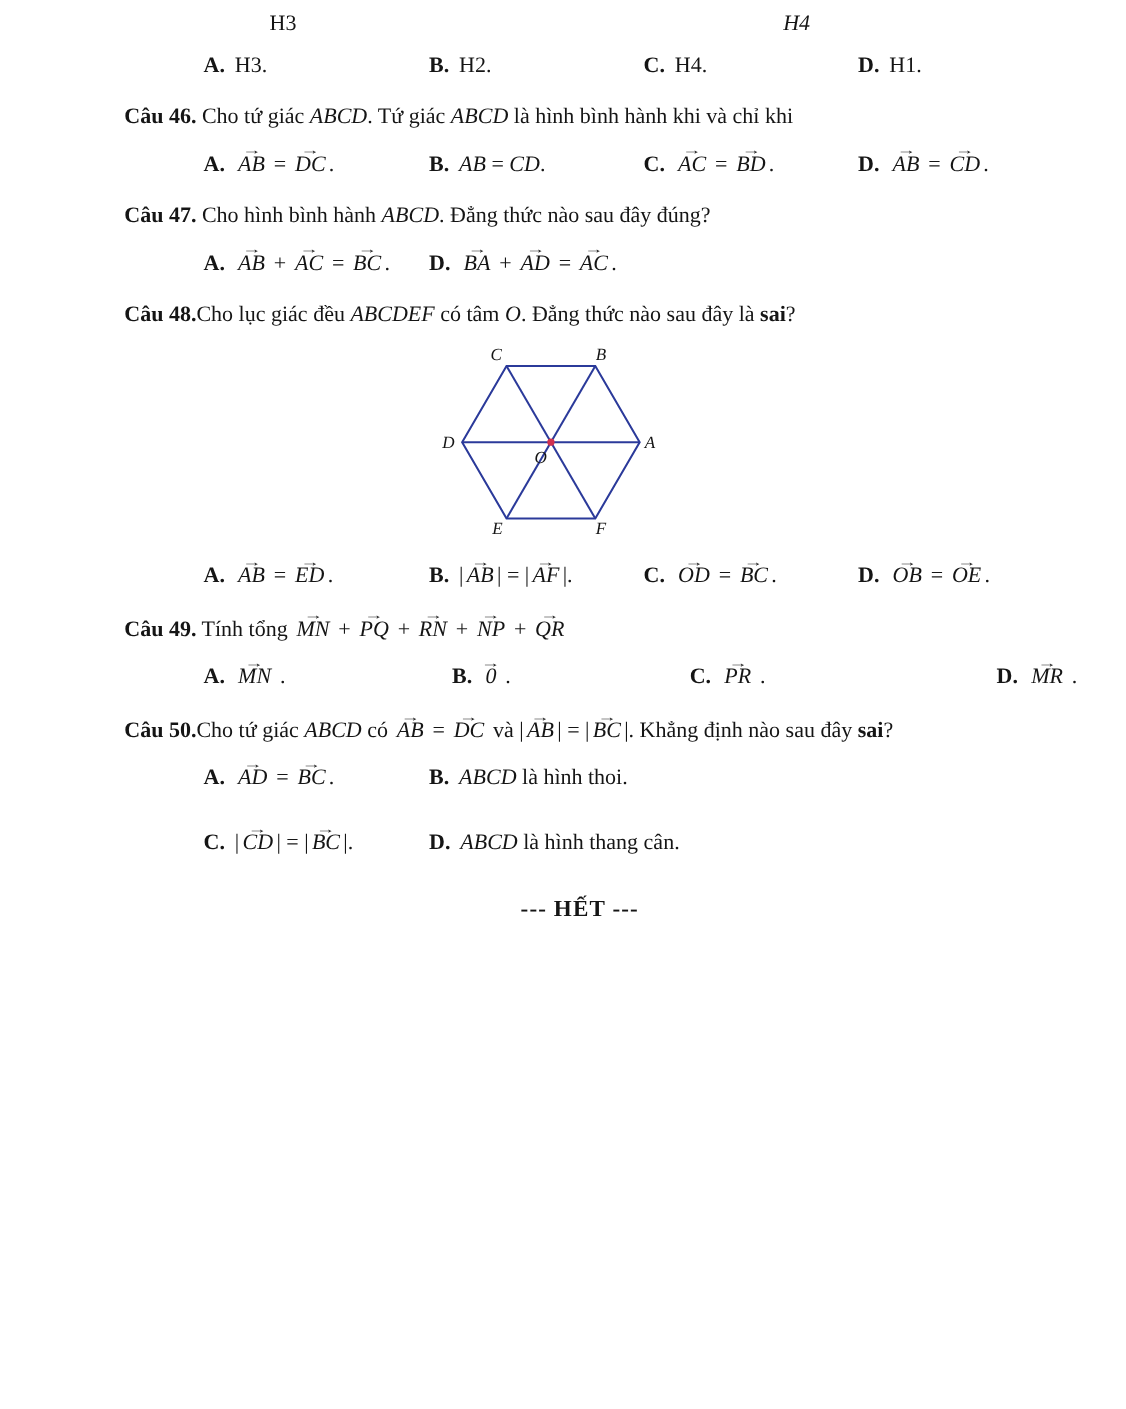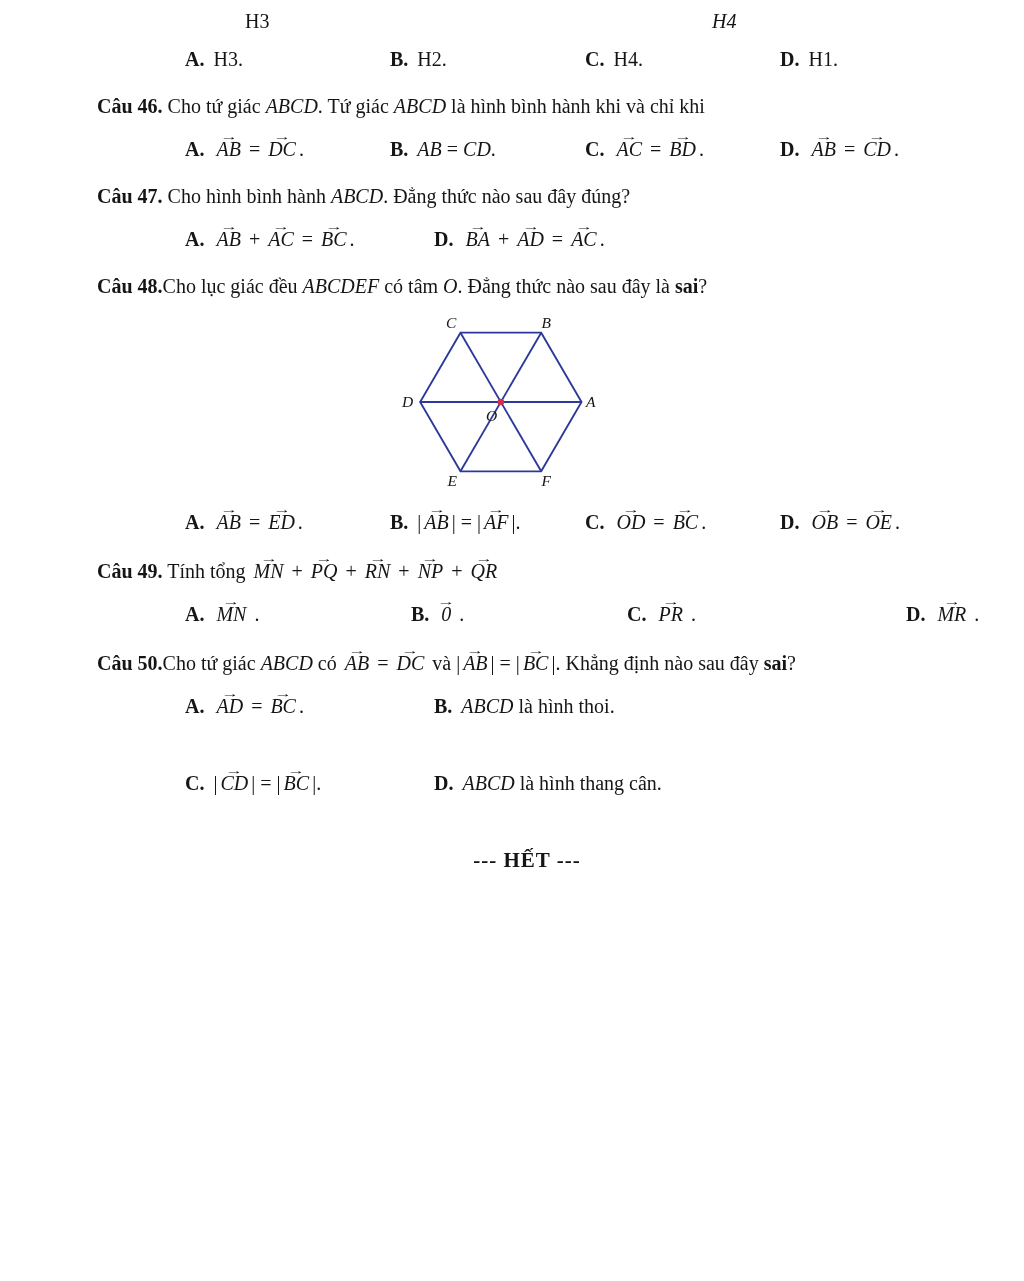--- a/index.html
+++ b/index.html
@@ -5,34 +5,34 @@
   html,body{margin:0;padding:0;background:#ffffff;}
   body{width:1024px;height:1281px;font-family:"Liberation Serif",serif;color:#151515;}
   .page{position:relative;box-sizing:border-box;width:998px;height:1281px;
         padding:6px 40px 0 97px;font-size:20px;line-height:1.55;overflow:hidden;}
   .toplabels{position:relative;height:34px;}
   .toplabels .h3{position:absolute;left:148px;top:0;}
   .toplabels .h4{position:absolute;left:615px;top:0;font-style:italic;}
   .optrow{display:grid;margin:4px 0 12px 88px;align-items:baseline;}
   .cols4{grid-template-columns:205px 195px 195px 1fr;}
   .cols4w{grid-template-columns:205px 195px 258px 1fr;gap:21px;}
-  .cols2{grid-template-columns:205px 1fr;row-gap:26px;gap:44px;}
+  .cols2{grid-template-columns:205px 1fr;row-gap:26px;}
   .opt{white-space:nowrap;}
   .optlabel{font-weight:bold;margin-right:9px;}
-  .qhead{margin:16px 0 10px 0;}
+  .qhead{margin:16px 0 10px 16px;}
   .qnum{font-weight:bold;}
   .mv{font-style:italic;font-family:"Liberation Serif",serif;}
   .vec{position:relative;display:inline-block;font-style:italic;line-height:1.05;
        margin:0 2px;padding:7px 1px 0 1px;}
   .vec::after{content:"\2192";position:absolute;top:-2px;left:50%;
        transform:translateX(-50%) scale(1.35,0.8);font-size:13px;font-style:normal;}
   .figure{margin:8px 0 2px 300px;width:220px;}
   .figure svg text{font-family:"Liberation Serif",serif;font-style:italic;
        font-size:15px;fill:#151515;}
-  .footer{margin-top:45px;text-align:center;font-weight:bold;font-size:21px;
+  .footer{margin-top:28px;text-align:center;font-weight:bold;font-size:21px;
        letter-spacing:1px;width:860px;}
 </style>
 </head>
 <body>
 
 <div class="page">
 
   <div class="toplabels">
     <span class="h3">H3</span>
     <span class="h4">H4</span>

